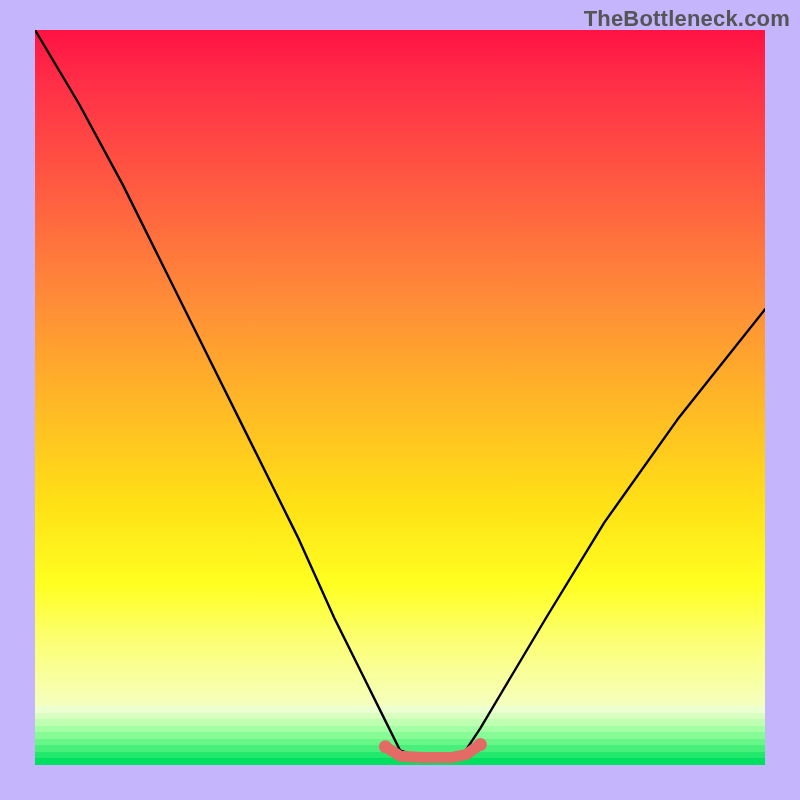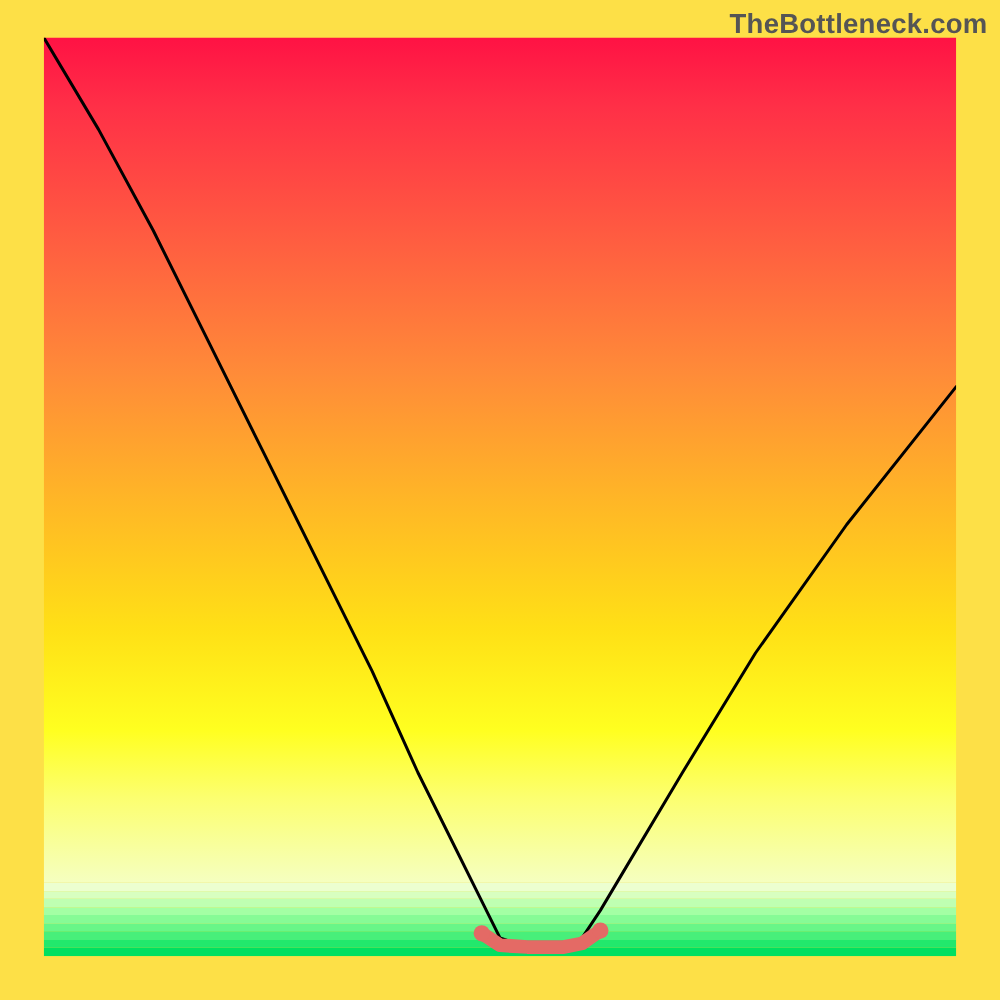--- a/index.html
+++ b/index.html
@@ -8,21 +8,21 @@
     width: 800px;
     height: 800px;
     background: #000000;
     overflow: hidden;
     font-family: Arial, Helvetica, sans-serif;
   }
   .frame {
     position: relative;
     width: 800px;
     height: 800px;
-    background: #fde047;
+    background: #c4b5fd;
   }
   .watermark {
     position: absolute;
     top: 6px;
     right: 10px;
     color: #555555;
     font-size: 22px;
     font-weight: 600;
     letter-spacing: 0.2px;
     user-select: none;

